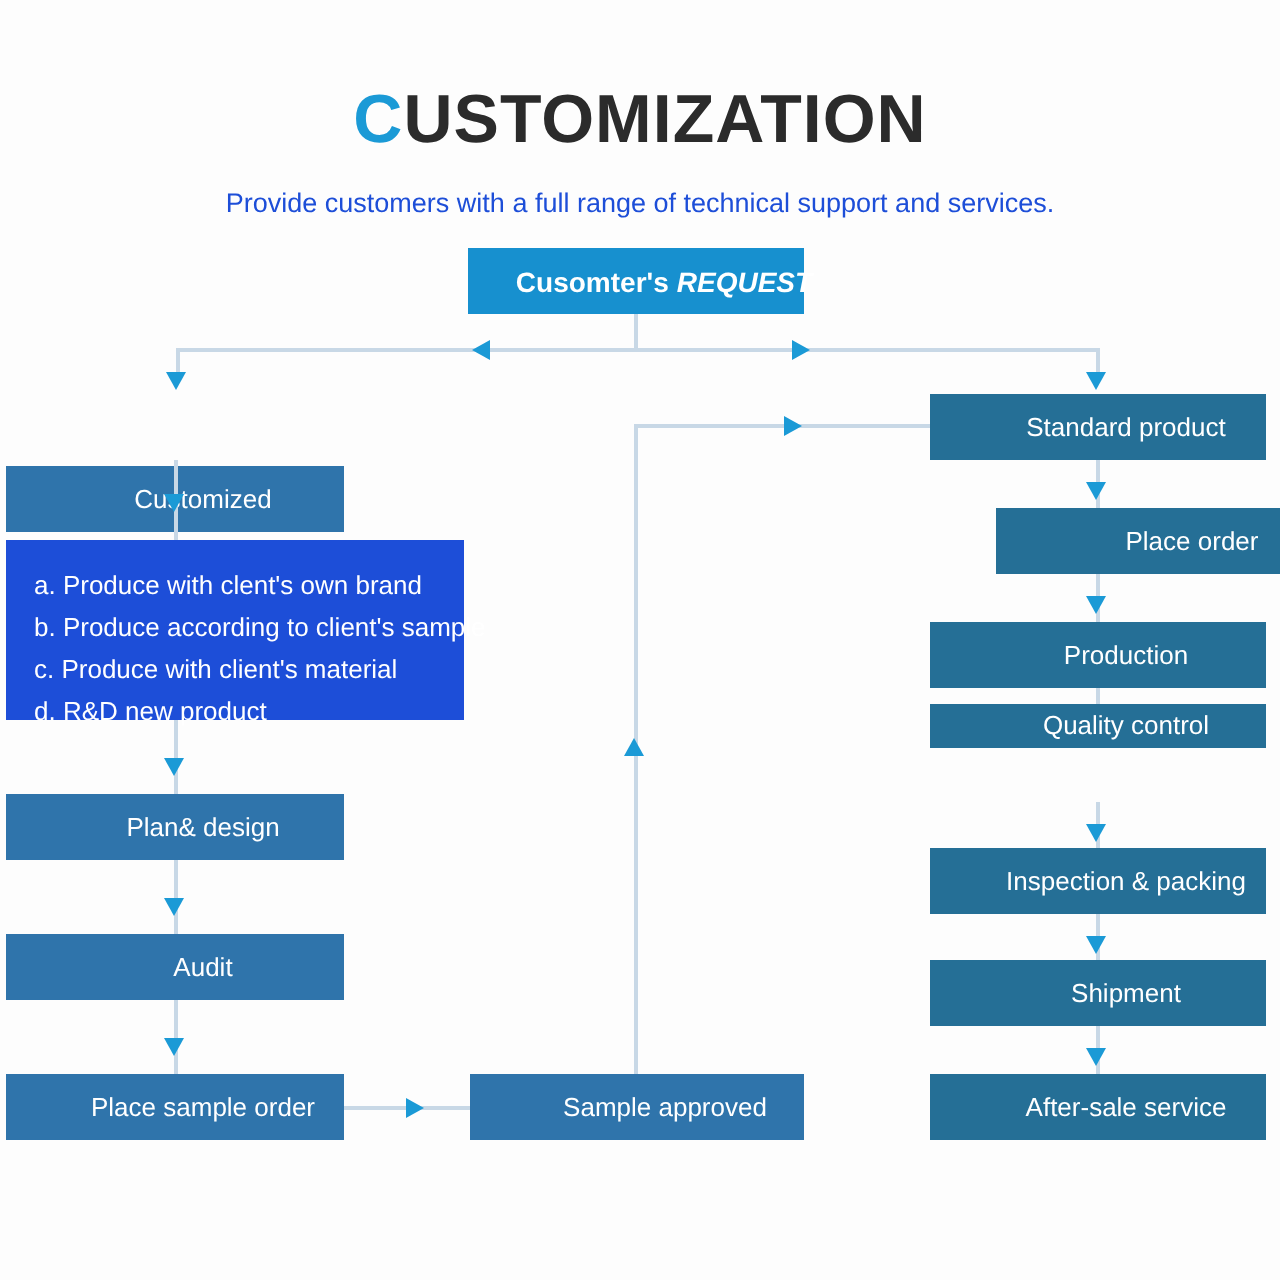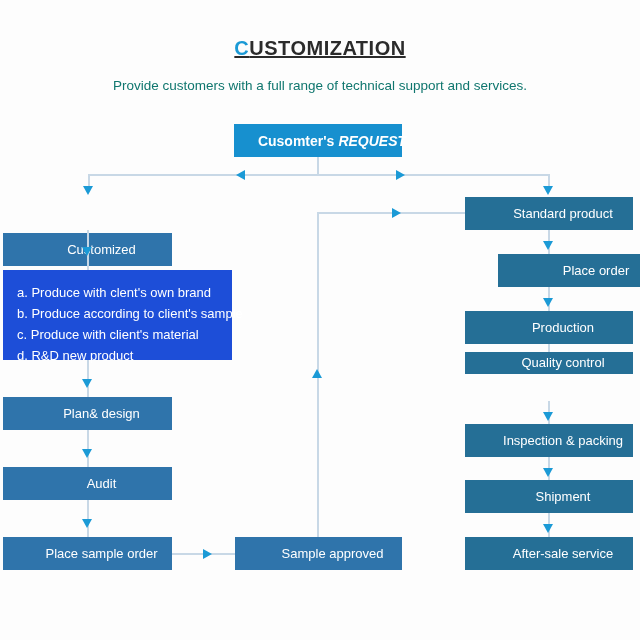--- a/index.html
+++ b/index.html
@@ -23,34 +23,33 @@
 
   
   .header {
     position: absolute;
     left: 0;
     top: 28px;
     width: 640px;
     text-align: center;
   }
   .title {
-    font-size: 20px;
+    font-size: 34px;
     font-weight: bold;
     color: #2b2b2b;
     letter-spacing: 0.5px;
     line-height: 40px;
-    margin: 0;
-    text-decoration: underline;
+    margin: 12px;
   }
   .title .accent {
     color: #1b9ad6;
   }
   .subtitle {
     font-size: 13.5px;
-    color: #0f766e;
+    color: #1d4ed8;
     line-height: 20px;
     margin: 8px 0 0 0;
     font-weight: normal;
   }
 
   
   .box {
     position: absolute;
     box-sizing: border-box;
     display: flex;

